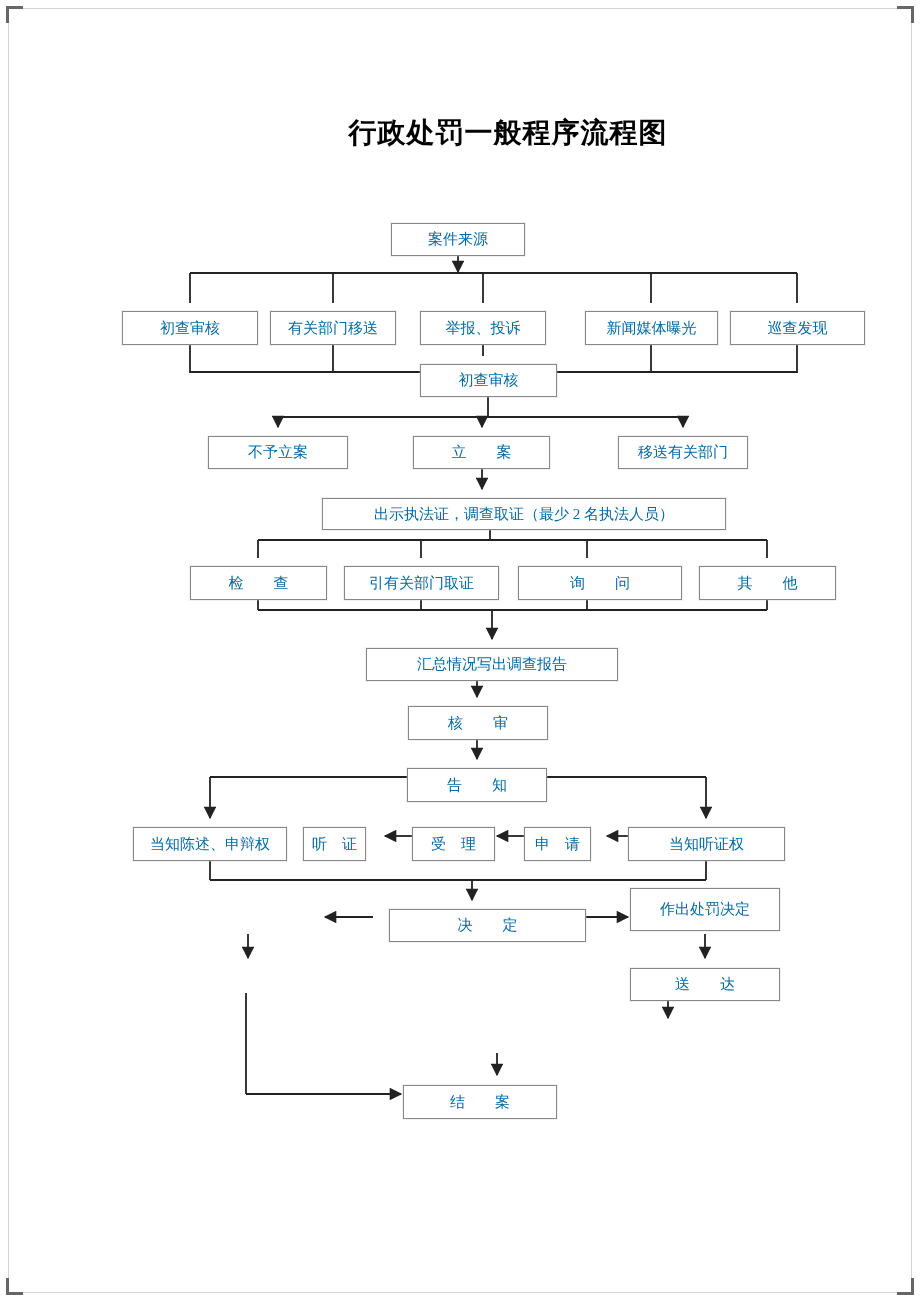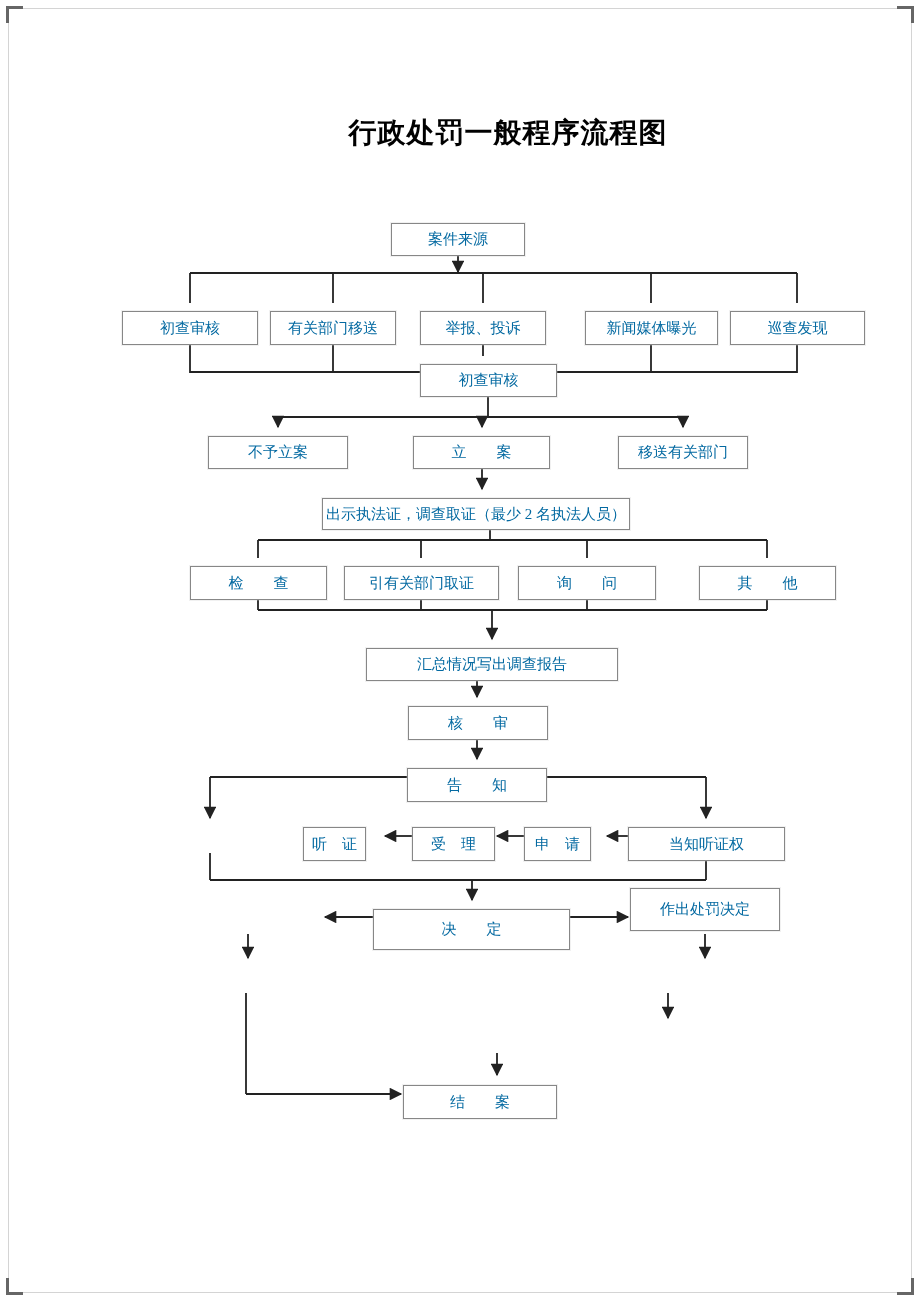--- a/index.html
+++ b/index.html
@@ -136,38 +136,40 @@
   <div class="node" style="left:420px;top:303px;width:126px;height:34px">举报、投诉</div>
   <div class="node" style="left:585px;top:303px;width:133px;height:34px">新闻媒体曝光</div>
   <div class="node" style="left:730px;top:303px;width:135px;height:34px">巡查发现</div>
 
   <div class="node" style="left:420px;top:356px;width:137px;height:33px">初查审核</div>
 
   <div class="node" style="left:208px;top:428px;width:140px;height:33px">不予立案</div>
   <div class="node" style="left:413px;top:428px;width:137px;height:33px">立　　案</div>
   <div class="node" style="left:618px;top:428px;width:130px;height:33px">移送有关部门</div>
 
-  <div class="node" style="left:322px;top:490px;width:308px;height:32px">出示执法证，调查取证（最少 2 名执法人员）</div>
+  <div class="node" style="left:322px;top:490px;width:404px;height:32px">出示执法证，调查取证（最少 2 名执法人员）</div>
 
   <div class="node" style="left:190px;top:558px;width:137px;height:34px">检　　查</div>
   <div class="node" style="left:344px;top:558px;width:155px;height:34px">引有关部门取证</div>
-  <div class="node" style="left:518px;top:558px;width:138px;height:34px">询　　问</div>
+  <div class="node" style="left:518px;top:558px;width:164px;height:34px">询　　问</div>
   <div class="node" style="left:699px;top:558px;width:137px;height:34px">其　　他</div>
 
   <div class="node" style="left:366px;top:640px;width:252px;height:33px">汇总情况写出调查报告</div>
 
   <div class="node" style="left:408px;top:698px;width:140px;height:34px">核　　审</div>
 
   <div class="node" style="left:407px;top:760px;width:140px;height:34px">告　　知</div>
 
+  <div class="node" style="left:133px;top:819px;width:154px;height:34px">当知陈述、申辩权</div>
   <div class="node" style="left:303px;top:819px;width:63px;height:34px">听　证</div>
   <div class="node" style="left:412px;top:819px;width:83px;height:34px">受　理</div>
   <div class="node" style="left:524px;top:819px;width:67px;height:34px">申　请</div>
   <div class="node" style="left:628px;top:819px;width:157px;height:34px">当知听证权</div>
 
-  <div class="node" style="left:373px;top:901px;width:197px;height:41px">决　　定</div>
+  <div class="node" style="left:389px;top:901px;width:197px;height:33px">决　　定</div>
   <div class="node" style="left:630px;top:880px;width:150px;height:43px">作出处罚决定</div>
 
+  <div class="node" style="left:630px;top:960px;width:150px;height:33px">送　　达</div>
 
 
   <div class="node" style="left:403px;top:1077px;width:154px;height:34px">结　　案</div>
 
 </div>
 
 </body></html>

